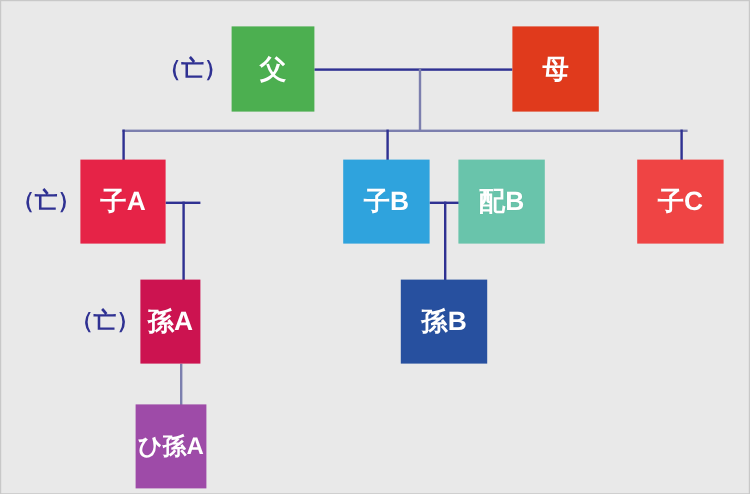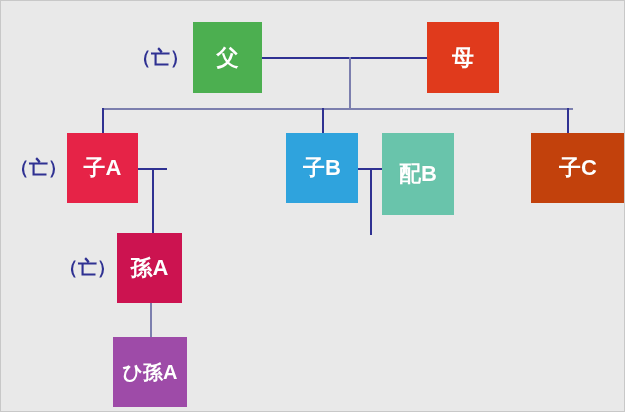--- a/index.html
+++ b/index.html
@@ -67,20 +67,21 @@
     <div class="line v dark" style="left: 566px; top: 107px; height: 26px;"></div>
     <div class="line h dark" style="left: 137px; top: 167px; width: 29px;"></div>
     <div class="line v dark" style="left: 151px; top: 167px; height: 101px;"></div>
     <div class="line h dark" style="left: 357px; top: 167px; width: 25px;"></div>
     <div class="line v dark" style="left: 369px; top: 167px; height: 67px;"></div>
     <div class="line v" style="left: 149px; top: 302px; height: 36px;"></div>
     <div class="node" style="left: 192px; top: 21px; width: 69px; height: 71px; background: rgb(76, 175, 80);">父</div>
     <div class="node" style="left: 426px; top: 21px; width: 72px; height: 71px; background: rgb(224, 58, 28);">母</div>
     <div class="node" style="left: 66px; top: 132px; width: 71px; height: 70px; background: rgb(230, 35, 71); text-align: right;">子A</div>
     <div class="node" style="left: 285px; top: 132px; width: 72px; height: 70px; background: rgb(47, 163, 221);">子B</div>
-    <div class="node" style="left: 381px; top: 132px; width: 72px; height: 82px; background: rgb(105, 196, 171);">配B</div>
-    <div class="node" style="left: 530px; top: 132px; width: 94px; height: 70px; background: #c2410c;">子C</div>
-    <div class="node" style="left: 116px; top: 232px; width: 65px; height: 70px; background: rgb(204, 19, 80);">孫A</div>
-    <div class="node small" style="left: 112px; top: 336px; width: 74px; height: 70px; background: rgb(158, 75, 168);">ひ孫A</div>
+    <div class="node" style="left: 381px; top: 132px; width: 72px; height: 70px; background: rgb(105, 196, 171);">配B</div>
+    <div class="node" style="left: 530px; top: 132px; width: 72px; height: 70px; background: #ef4444;">子C</div>
+    <div class="node" style="left: 116px; top: 232px; width: 50px; height: 70px; background: rgb(204, 19, 80);">孫A</div>
+    <div class="node" style="left: 333px; top: 232px; width: 72px; height: 70px; background: rgb(39, 80, 159);">孫B</div>
+    <div class="node small" style="left: 112px; top: 336px; width: 59px; height: 70px; background: rgb(158, 75, 168);">ひ孫A</div>
     <div class="dec-label" style="left: 131px; top: 47px; color: rgb(47, 49, 146);">（亡）</div>
     <div class="dec-label" style="left: 9px; top: 157px; color: rgb(47, 49, 146);">（亡）</div>
     <div class="dec-label" style="left: 58px; top: 257px; color: rgb(47, 49, 146);">（亡）</div>
   </div>
 
 </body></html>

